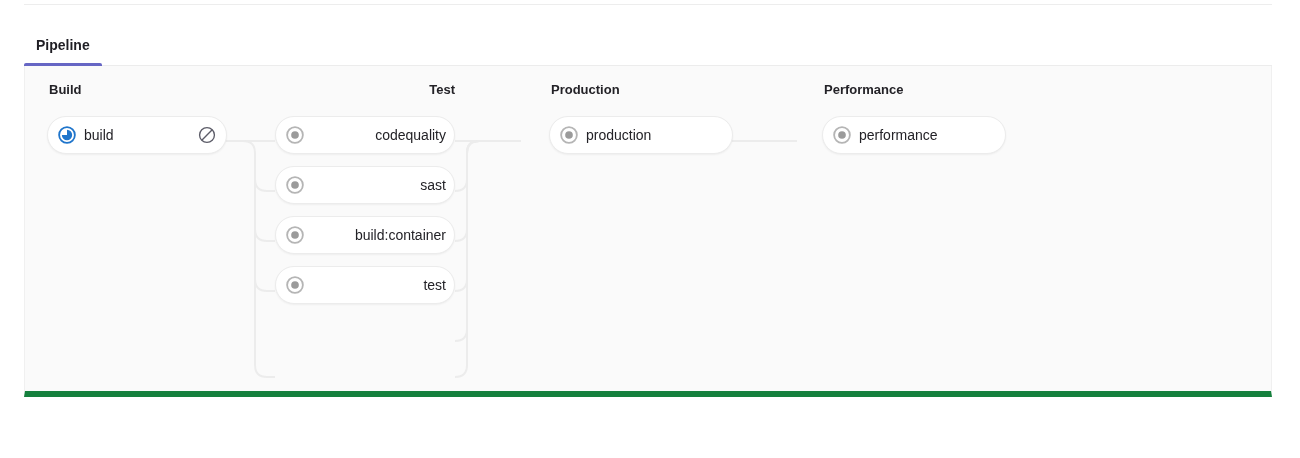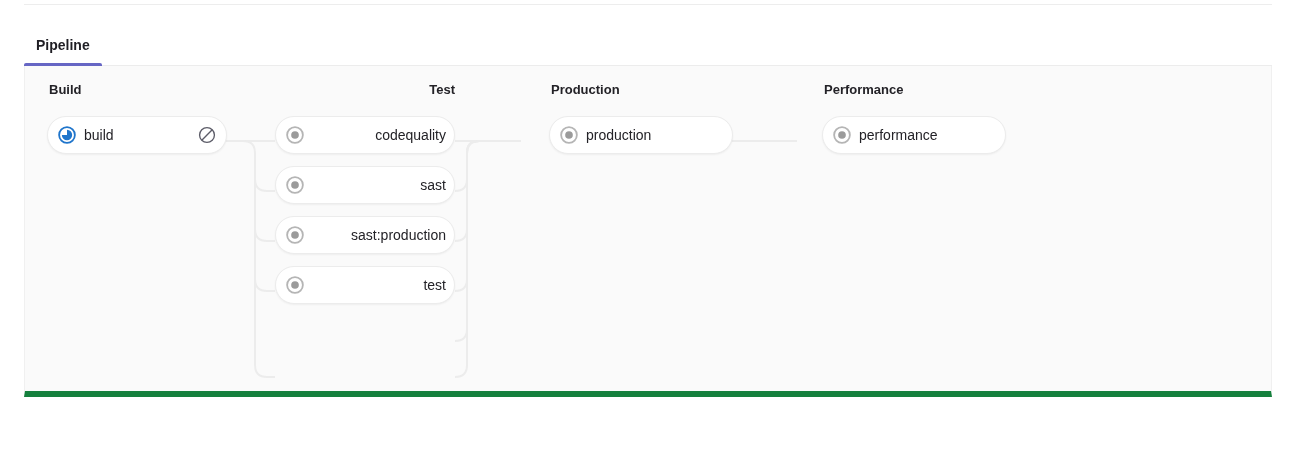--- a/index.html
+++ b/index.html
@@ -190,21 +190,21 @@
               <circle cx="8" cy="8" r="3.4" fill="#9b9b9b"></circle>
             </svg>
             <span class="job-name">sast</span>
           </div>
 
           <div class="job">
             <svg class="status-icon" viewBox="0 0 16 16">
               <circle cx="8" cy="8" r="7" fill="none" stroke="#b5b5b5" stroke-width="1.6"></circle>
               <circle cx="8" cy="8" r="3.4" fill="#9b9b9b"></circle>
             </svg>
-            <span class="job-name">sast:production</span>
+            <span class="job-name">build:container</span>
           </div>
 
           <div class="job">
             <svg class="status-icon" viewBox="0 0 16 16">
               <circle cx="8" cy="8" r="7" fill="none" stroke="#b5b5b5" stroke-width="1.6"></circle>
               <circle cx="8" cy="8" r="3.4" fill="#9b9b9b"></circle>
             </svg>
             <span class="job-name">test</span>
           </div>
 

